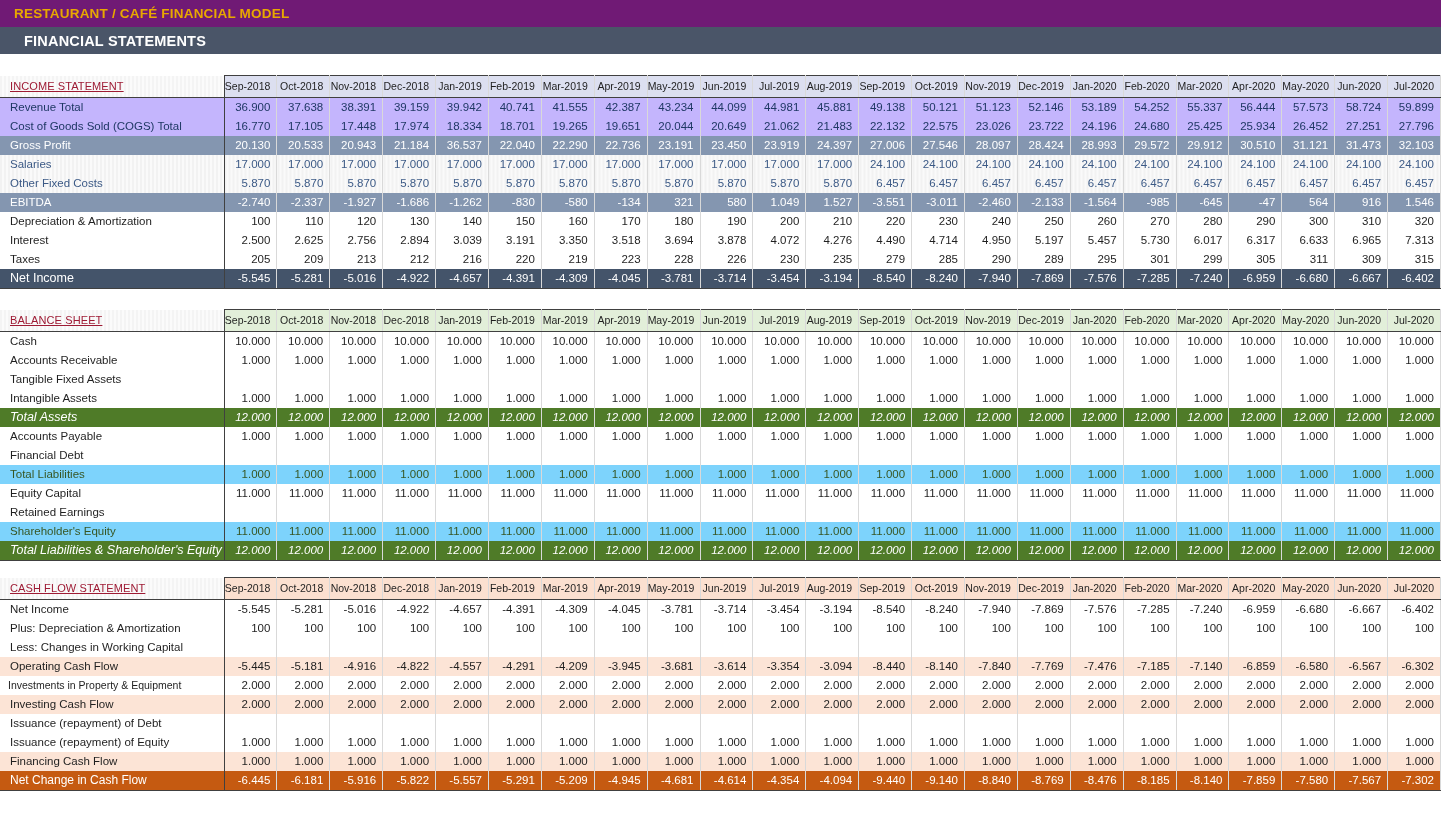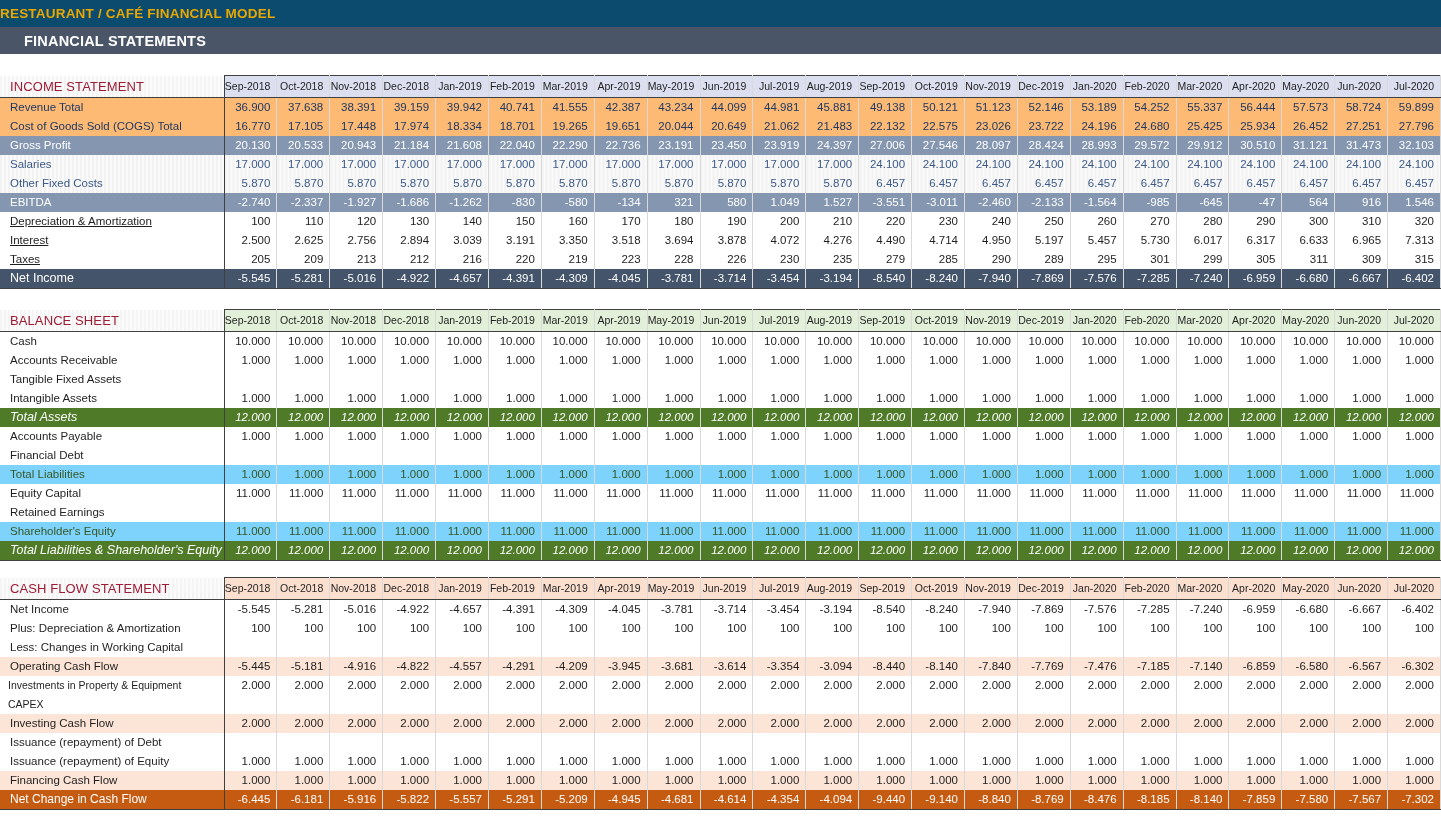--- a/index.html
+++ b/index.html
@@ -5,24 +5,25 @@
   * { box-sizing: border-box; }
   html, body {
     margin: 0; padding: 0;
     background: #ffffff;
     font-family: "Liberation Sans", sans-serif;
   }
   body { width: 1441px; height: 836px; overflow: hidden; }
 
   
   #brand-bar {
-    background: #0c4a6e;
+    background: #701a75;
     height: 27px;
     display: flex;
     align-items: center;
+    padding-left: 14px;
   }
   #brand-title {
     color: #e8a800;
     font-size: 13.5px;
     font-weight: 600;
     letter-spacing: .2px;
   }
   #section-bar {
     background: #4a5568;
     height: 28px;
@@ -67,52 +68,53 @@
     padding-left: 10px;
     padding-right: 4px;
     border-right: 1px solid #404040;
   }
 
   
   tr.sec-head td, tr.sec-head th { height: 21px; line-height: 21px; }
   th.sec-label {
     color: #9e1b34;
     font-weight: 700;
-    font-size: 13px;
+    font-size: 11px;
     letter-spacing: .1px;
     background:
       repeating-linear-gradient(90deg,#f4f4f4 0 2px,#fbfbfb 2px 4px),
       #f7f7f7;
     border-right: 1px solid #404040 !important;
     border-bottom: 1px solid #404040;
+    text-decoration: underline;
   }
   th.datehdr {
     font-weight: 700;
     font-size: 10.5px;
     color: #1f1f1f;
     border-bottom: 1px solid #404040;
     border-top: 1px solid #404040;
   }
 
   
-  .is-main td { background: #fdba74; color: #1f3864; font-weight: 700; margin-left: 36px; }
+  .is-main td { background: #c4b5fd; color: #1f3864; font-weight: 700; margin-left: 36px; }
   .is-main td.label { color: #1f3864; }
   .is-sub  td { background: #8496b0; color: #ffffff; font-weight: 700;
                 border-right-color: #9aa9c0; }
   .is-sub  td.label { border-right-color: #404040; margin-left: 36px; }
   .is-detail td {
     color: #3c5a86;
     background:
       repeating-linear-gradient(90deg,#f2f2f2 0 2px,#fafafa 2px 4px),
       #f6f6f6;
     border-right-color: #e2e2e2;
   }
   .is-detail td.label { padding-left: 24px; }
   .is-plain td { background: #ffffff; color: #1f1f1f; }
-  .is-plain td.label { padding-left: 24px; text-decoration: underline; }
+  .is-plain td.label { padding-left: 24px; }
   .is-total td { background: #44546a; color: #ffffff; font-weight: 700;
                  border-right-color: #55657b; height: 22px; line-height: 22px; }
   .is-total td.label { border-right-color: #404040; font-size: 12.5px; }
   .is-hdr th.datehdr { background: #dcdff0; }
 
   
   .bs-hdr th.datehdr { background: #e2efd9; }
   .bs-plain td { background: #ffffff; color: #1f1f1f; }
   .bs-plain td.label { padding-left: 24px; }
   .bs-total-dark td { background: #4f7b28; color: #ffffff; font-weight: 700;
@@ -256,21 +258,21 @@
         <td>26.452</td>
         <td>27.251</td>
         <td>27.796</td>
       </tr>
       <tr class="is-sub">
         <td class="label">Gross Profit</td>
         <td>20.130</td>
         <td>20.533</td>
         <td>20.943</td>
         <td>21.184</td>
-        <td>21.608</td>
+        <td>36.537</td>
         <td>22.040</td>
         <td>22.290</td>
         <td>22.736</td>
         <td>23.191</td>
         <td>23.450</td>
         <td>23.919</td>
         <td>24.397</td>
         <td>27.006</td>
         <td>27.546</td>
         <td>28.097</td>
@@ -1026,46 +1028,20 @@
         <td>2.000</td>
         <td>2.000</td>
         <td>2.000</td>
         <td>2.000</td>
         <td>2.000</td>
         <td>2.000</td>
         <td>2.000</td>
         <td>2.000</td>
         <td>2.000</td>
       </tr>
-      <tr class="cf-plain small">
-        <td class="label">CAPEX</td>
-        <td></td>
-        <td></td>
-        <td></td>
-        <td></td>
-        <td></td>
-        <td></td>
-        <td></td>
-        <td></td>
-        <td></td>
-        <td></td>
-        <td></td>
-        <td></td>
-        <td></td>
-        <td></td>
-        <td></td>
-        <td></td>
-        <td></td>
-        <td></td>
-        <td></td>
-        <td></td>
-        <td></td>
-        <td></td>
-        <td></td>
-      </tr>
       <tr class="cf-sub">
         <td class="label">Investing Cash Flow</td>
         <td>2.000</td>
         <td>2.000</td>
         <td>2.000</td>
         <td>2.000</td>
         <td>2.000</td>
         <td>2.000</td>
         <td>2.000</td>
         <td>2.000</td>

